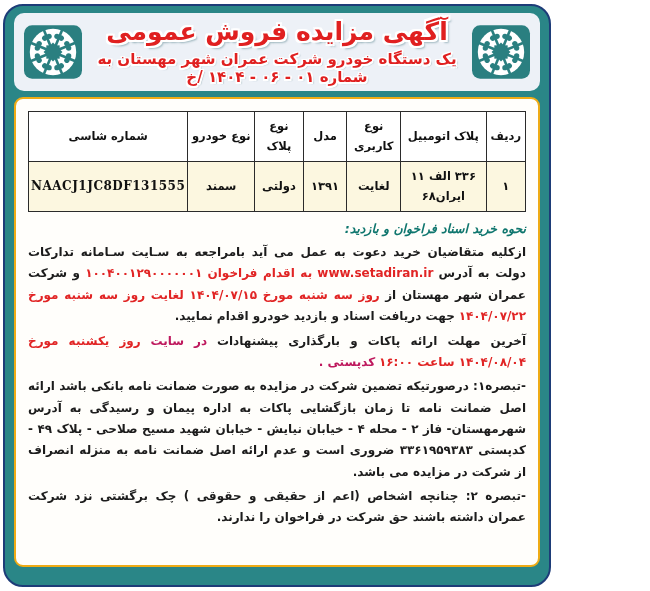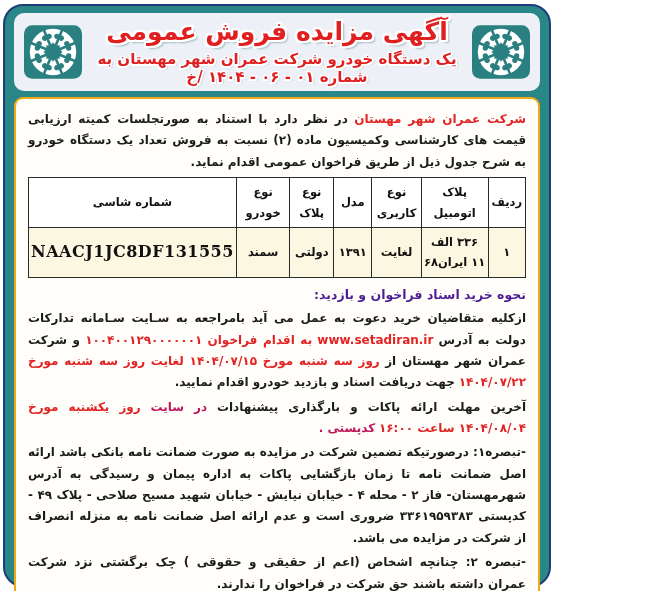--- a/index.html
+++ b/index.html
@@ -37,33 +37,33 @@
   .content{
     margin:0 9px 18px 9px;background:#fffefb;border:2px solid #efab15;border-radius:9px;
     flex:1 1 auto;box-sizing:border-box;direction:rtl;
     padding:8px 12px 6px 12px;color:#1c1c1c;font-size:12px;line-height:1.78;
     text-align:justify;
   }
   p.para{margin:2px 0 3px 0;}
   .t-dark{color:#1c1c1c;font-weight:bold;}
   .t-norm{color:#be185d;font-weight:bold;}
   .t-red{color:#e12424;font-weight:bold;}
-  .h-red{color:#4c1d95;font-weight:bold;font-size:12.5px;margin:3px 0 1px 0;}
+  .h-red{color:#0f766e;font-weight:bold;font-size:12.5px;margin:3px 0 1px 0;font-style:italic;}
   .ltr{direction:ltr;unicode-bidi:isolate;}
   
   table.cars{
     width:100%;border-collapse:collapse;margin:4px 0 6px 0;
     font-size:11.5px;text-align:center;
   }
   table.cars th,table.cars td{
     border:1.5px solid #2b2b2b;padding:4px 2px;font-weight:bold;color:#111;
   }
   table.cars th{background:#ffffff;height:22px;}
   table.cars td{background:#fcf7e0;height:24px;}
-  td.chassis{font-family:"DejaVu Serif", serif;letter-spacing:.5px;font-size:16px;}
+  td.chassis{font-family:"DejaVu Serif", serif;letter-spacing:.5px;font-size:12px;}
   col.c-radif{width:8%;}  col.c-pelak{width:18%;} col.c-karbari{width:11%;}
   col.c-model{width:9%;}  col.c-npelak{width:10%;} col.c-khodro{width:14%;}
   col.c-chassis{width:30%;}
 </style>
 </head>
 <body>
 
 <div class="page">
   <div class="frame">
 
@@ -176,24 +176,20 @@
               </g>
             <rect x="-11.5" y="-11.5" width="23" height="23"></rect>
             <rect x="-11.5" y="-11.5" width="23" height="23" transform="rotate(45)"></rect>
           </g>
         </svg>
       </div>
     </div>
 
     <div class="content">
 
-      <p class="para">
-        <span class="t-red">شرکت عمران شهر مهستان</span>
-        <span class="t-dark">در نظر دارد با استناد به صورتجلسات کمیته ارزیابی قیمت های کارشناسی وکمیسیون ماده (۲) نسبت به فروش تعداد یک دستگاه خودرو به شرح جدول ذیل از طریق فراخوان عمومی اقدام نماید.</span>
-      </p>
 
       <table class="cars">
         <colgroup>
           <col class="c-radif">
             <col class="c-pelak">
             <col class="c-karbari">
           <col class="c-model">
             <col class="c-npelak">
             <col class="c-khodro">
             <col class="c-chassis">

